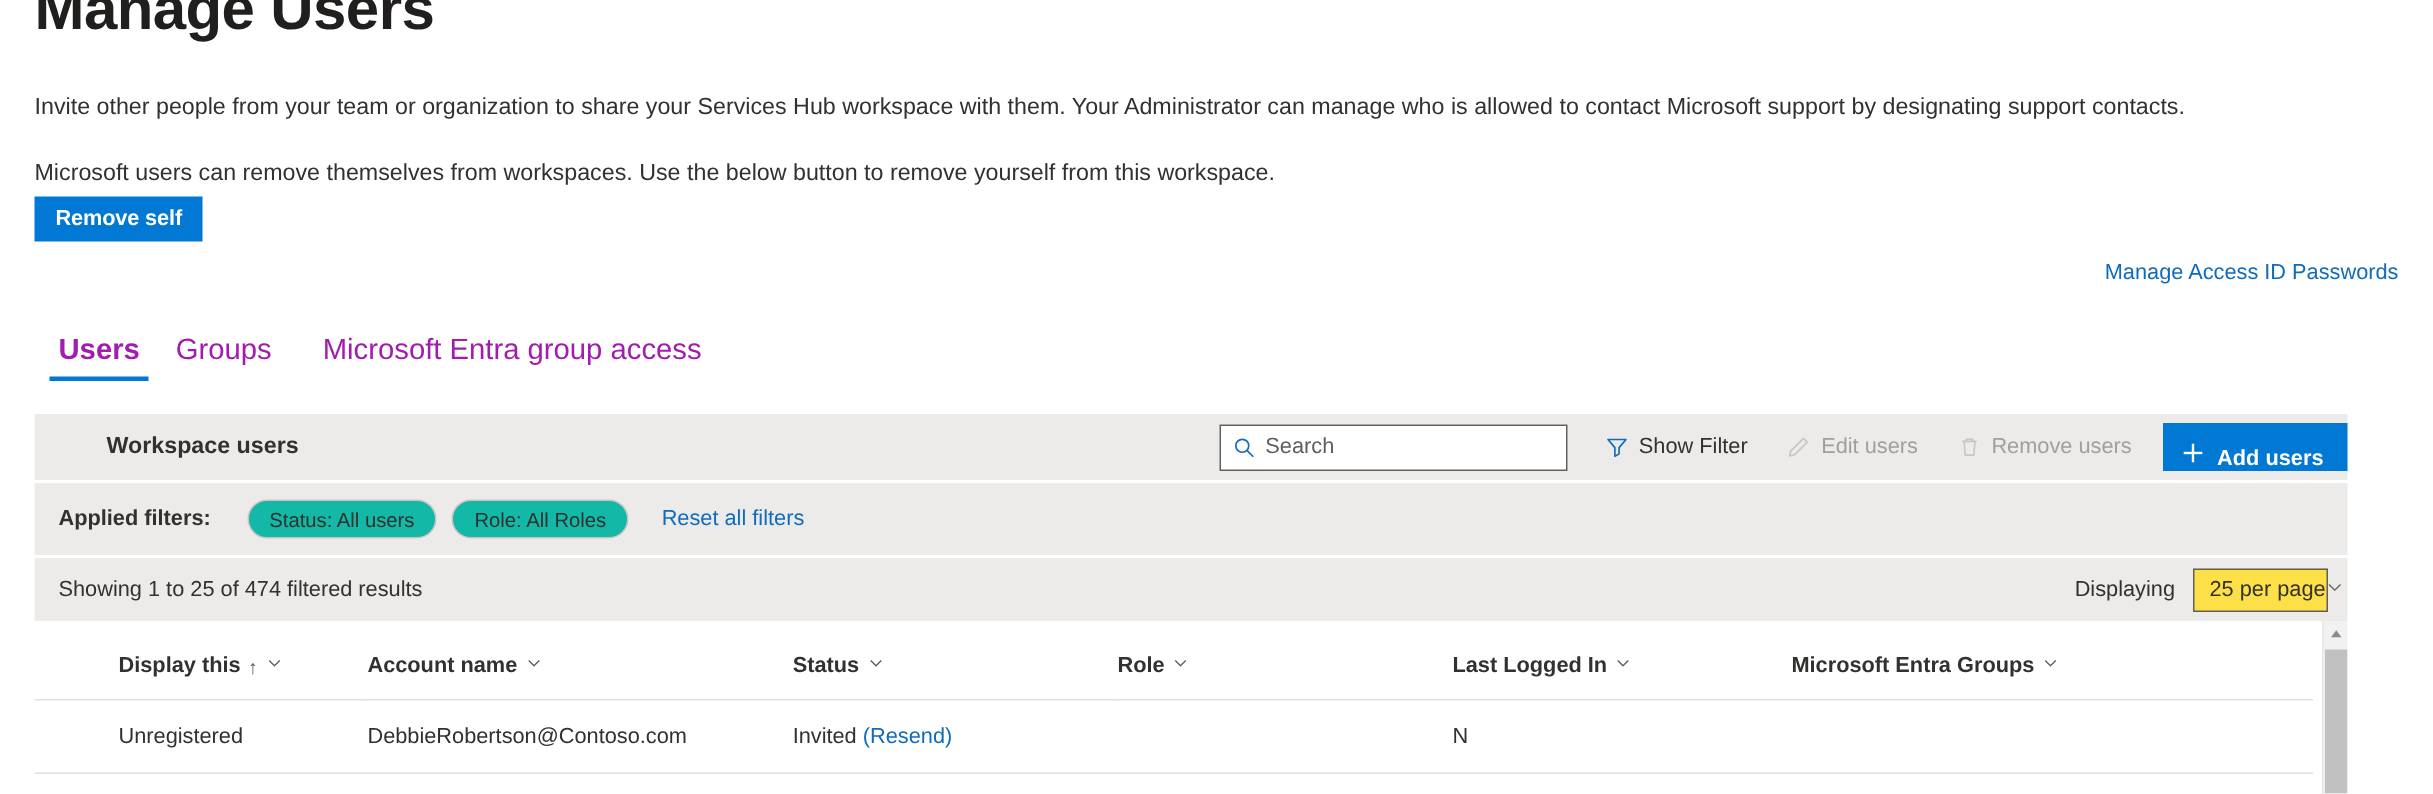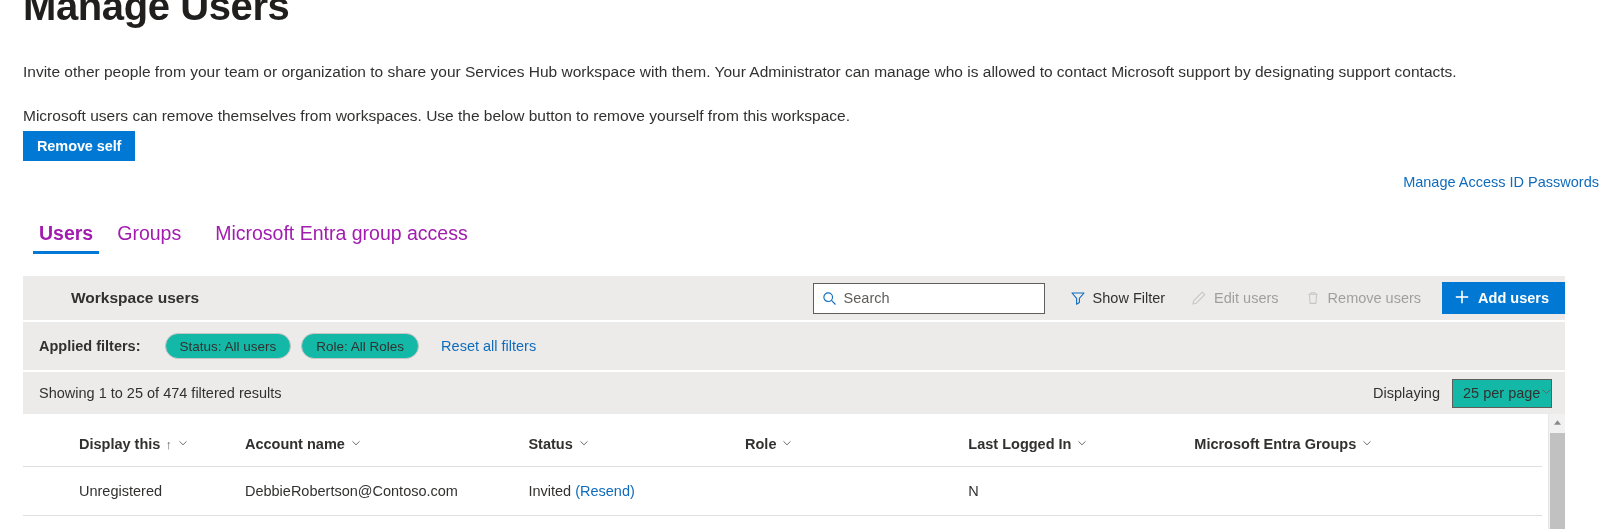--- a/index.html
+++ b/index.html
@@ -194,21 +194,21 @@
     background: transparent;
     border: none;
     font-family: "Liberation Sans", sans-serif;
   }
   .cmd.first { margin-left: 12px; }
   .cmd.disabled { color: #a19f9d; cursor: default; }
   .cmd svg { display: block; flex: 0 0 auto; }
 
   .add-users-btn {
     display: flex;
-    align-items: center;
+    align-items: flex-end;
     gap: 8px;
     height: 32px;
     padding: 0 16px 0 12px;
     margin-left: 8px;
     background: #0078d4;
     color: #ffffff;
     border: none;
     font-family: "Liberation Sans", sans-serif;
     font-size: 14.5px;
     font-weight: 700;
@@ -276,23 +276,23 @@
     display: flex;
     align-items: center;
     gap: 12px;
   }
   .displaying-label {
     font-size: 14.5px;
     color: #323130;
     white-space: nowrap;
   }
   .per-page-select {
-    width: 100px;
+    width: 90px;
     height: 29px;
-    background: #14b8a6;
+    background: #fde047;
     border: 1px solid #605e5c;
     display: flex;
     align-items: center;
     justify-content: space-between;
     padding: 0 8px 0 10px;
     font-size: 14.5px;
     color: #323130;
     cursor: pointer;
     white-space: nowrap;
   }

